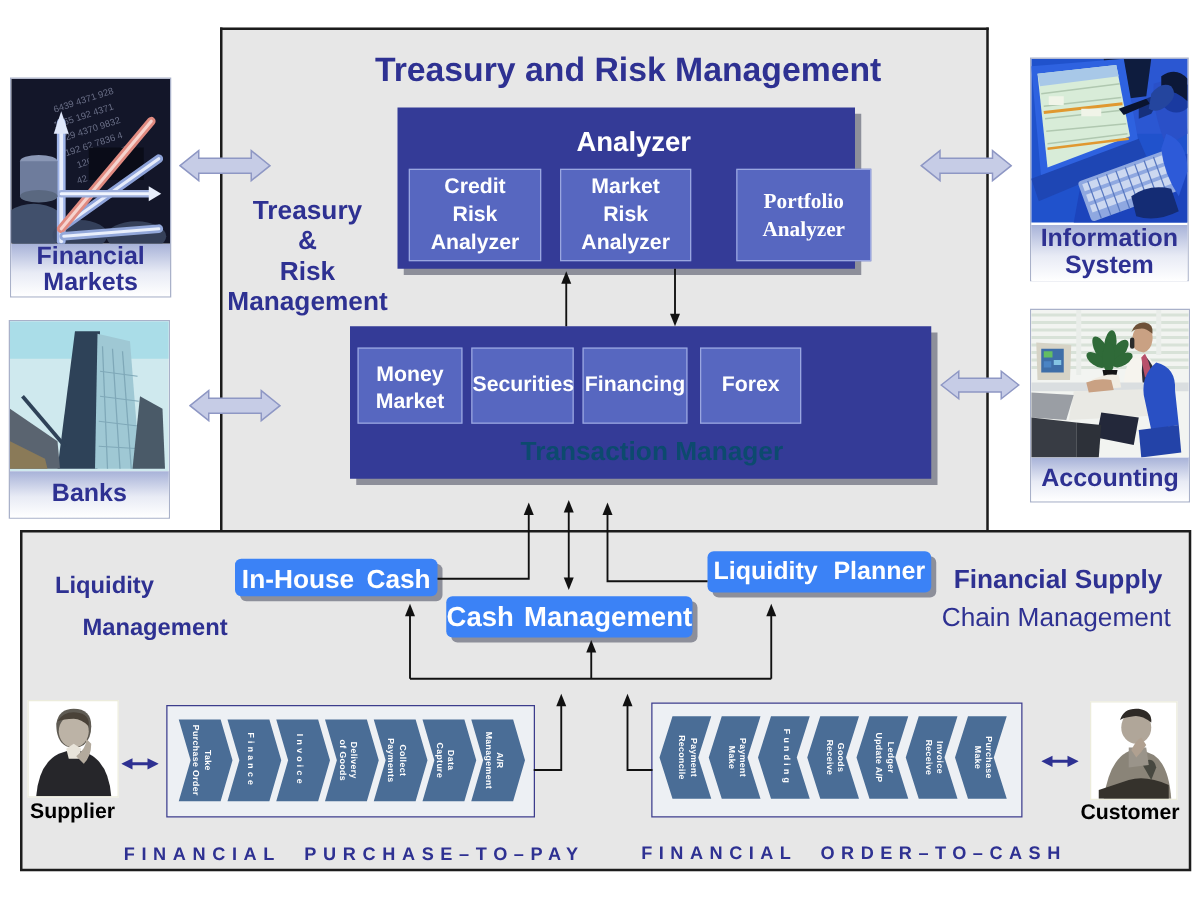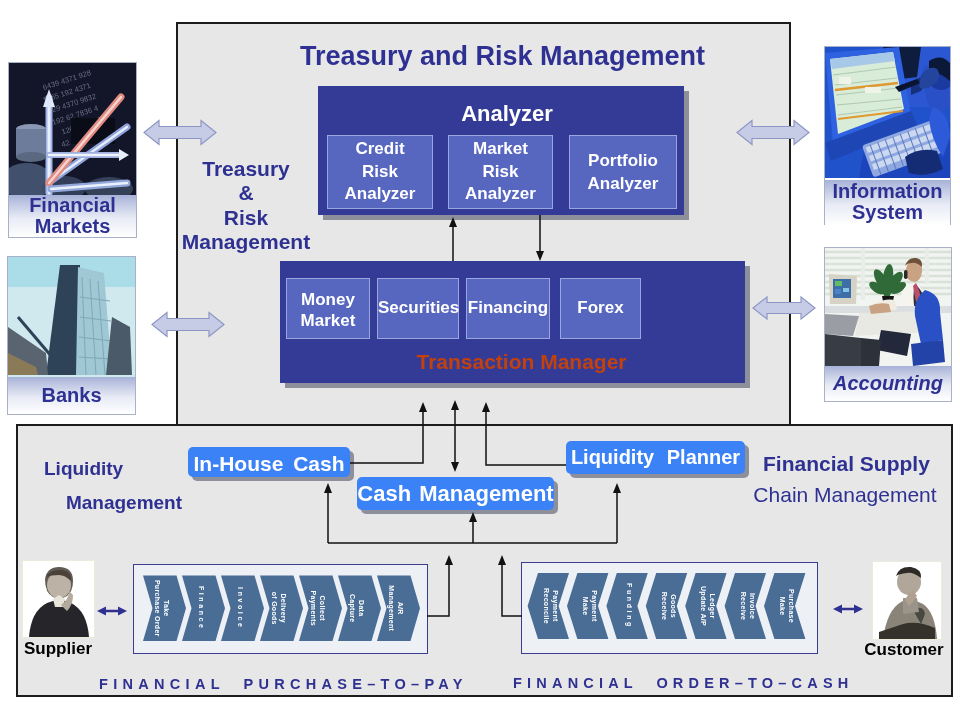--- a/index.html
+++ b/index.html
@@ -25,28 +25,28 @@
        border:2px solid #1c1c1c;"></div>
 
   <div class="abs navy" style="left:197px;top:41px;width:611px;text-align:center;
        font-size:27px;font-weight:bold;">Treasury and Risk Management</div>
 
   <div class="abs bigbox" style="left:318px;top:86px;width:366px;height:129px;"></div>
   <div class="abs" style="left:324px;top:101px;width:366px;text-align:center;color:#fff;
        font-weight:bold;font-size:22px;">Analyzer</div>
   <div class="abs sub" style="left:327px;top:135px;width:104px;height:70px;font-size:17px;line-height:22.5px;padding-top:2px;">Credit<br>Risk<br>Analyzer</div>
   <div class="abs sub" style="left:448px;top:135px;width:103px;height:70px;font-size:17px;line-height:22.5px;padding-top:2px;">Market<br>Risk<br>Analyzer</div>
-  <div class="abs sub" style="left:569px;top:135px;width:106px;height:59px;font-size:17px;line-height:23px;padding-top:13px;">Portfolio<br>Analyzer</div>
+  <div class="abs sub" style="left:589px;top:135px;width:106px;height:59px;font-size:17px;line-height:23px;padding-top:13px;font-family:Liberation Serif, serif;">Portfolio<br>Analyzer</div>
 
   <div class="abs bigbox" style="left:280px;top:261px;width:465px;height:122px;"></div>
   <div class="abs sub" style="left:286px;top:278px;width:82px;height:49px;font-size:17px;line-height:21px;padding-top:10px;">Money<br>Market</div>
   <div class="abs sub" style="left:377px;top:278px;width:80px;height:59px;font-size:17px;line-height:57px;">Securities</div>
   <div class="abs sub" style="left:466px;top:278px;width:82px;height:59px;font-size:17px;line-height:57px;">Financing</div>
   <div class="abs sub" style="left:560px;top:278px;width:79px;height:59px;font-size:17px;line-height:57px;">Forex</div>
-  <div class="abs" style="left:289px;top:350px;width:465px;text-align:center;color:#c2410c;
+  <div class="abs" style="left:289px;top:350px;width:465px;text-align:center;color:#0c4a6e;
        font-weight:bold;font-size:21px;">Transaction Manager</div>
 
   <div class="abs navy" style="left:166px;top:157px;width:160px;text-align:center;
        font-size:21px;font-weight:bold;line-height:24.4px;">Treasury<br>&amp;<br>Risk<br>Management</div>
 
   <div class="abs navy" style="left:44px;top:458px;width:160px;text-align:left;font-size:19px;font-weight:bold;">Liquidity</div>
   <div class="abs navy" style="left:44px;top:492px;width:160px;text-align:center;font-size:19px;font-weight:bold;">Management</div>
   <div class="abs navy" style="left:763px;top:452px;width:166px;text-align:center;font-size:21px;font-weight:bold;white-space:nowrap;">Financial Supply</div>
   <div class="abs navy" style="left:746px;top:483px;width:198px;text-align:center;font-size:21px;font-weight:normal;white-space:nowrap;">Chain Management</div>
 
@@ -211,21 +211,21 @@
       <path d="M34 65 L104 63 L108 84 L30 88 Z" fill="#e9e9e4"></path>
       <path d="M48 56 Q60 50 70 52 L72 62 L50 64 Z" fill="#f0ece2"></path>
       <path d="M44 58 Q54 54 64 56 L66 64 L46 66 Z" fill="#c9a183"></path>
       <path d="M0 66 L34 68 L28 88 L0 86 Z" fill="#9a9ea4"></path>
       <polygon points="0,86 36,90 36,118 0,118" fill="#383c44"></polygon>
       <path d="M56 82 L86 86 L82 108 L52 102 Z" fill="#23283a"></path>
       <path d="M36 90 L56 92 L54 118 L36 118 Z" fill="#2d3139"></path>
       <path d="M100 42 Q116 46 115 64 L118 92 L96 96 L90 68 Q88 52 100 42" fill="#2950c4"></path>
       <path d="M86 96 L118 92 L120 114 L88 118 Z" fill="#2343a8"></path>
     </svg>
-    <div class="plabel" style="height:35px;font-size:20px;line-height:34px;font-style:italic;">Accounting</div>
+    <div class="plabel" style="height:35px;font-size:20px;line-height:34px;">Accounting</div>
   </div>
 
   <div class="abs" style="left:22px;top:560px;width:71px;height:76px;background:#ffffff;border:1px solid #ececdc;">
     <svg width="71" height="76" style="display:block">
       <path d="M22 18 Q24 6 36 6 Q50 6 50 20 Q50 30 44 35 Q38 39 30 36 Q22 32 22 18" fill="#5f5b53"></path>
       <ellipse cx="36" cy="24" rx="12" ry="13" fill="#bcb3a6"></ellipse>
       <path d="M23 16 Q28 8 38 9 Q49 10 48 20 Q42 14 36 14 Q28 14 23 16" fill="#4a4238"></path>
       <path d="M6 76 Q8 50 24 42 L36 38 L48 42 Q64 50 66 76 Z" fill="#26262a"></path>
       <path d="M30 38 L36 34 L42 38 L40 46 L32 46 Z" fill="#e8e4da"></path>
       <path d="M38 44 Q46 38 46 30 L50 34 Q50 44 44 50 Z" fill="#b3aa9d"></path>

